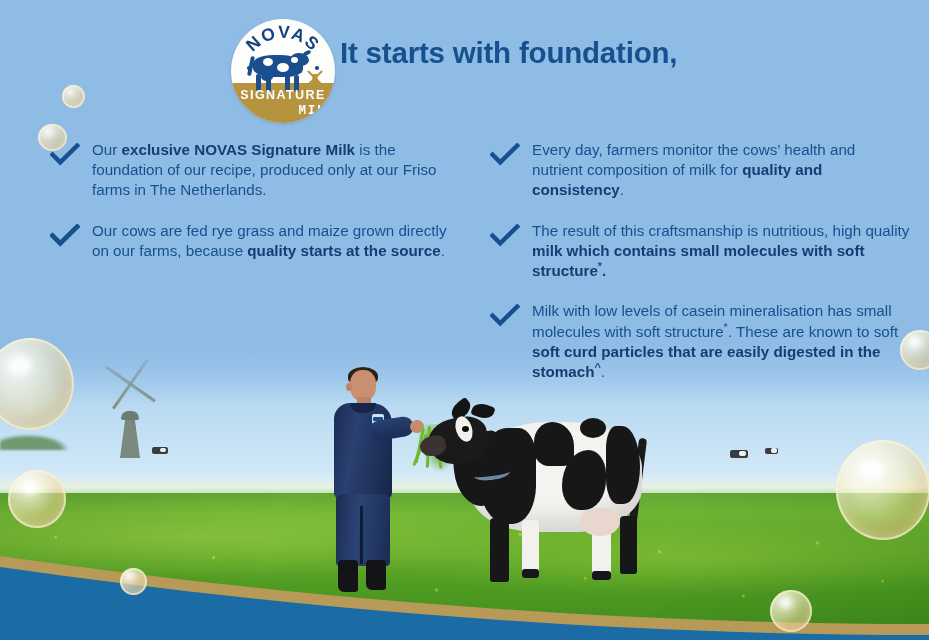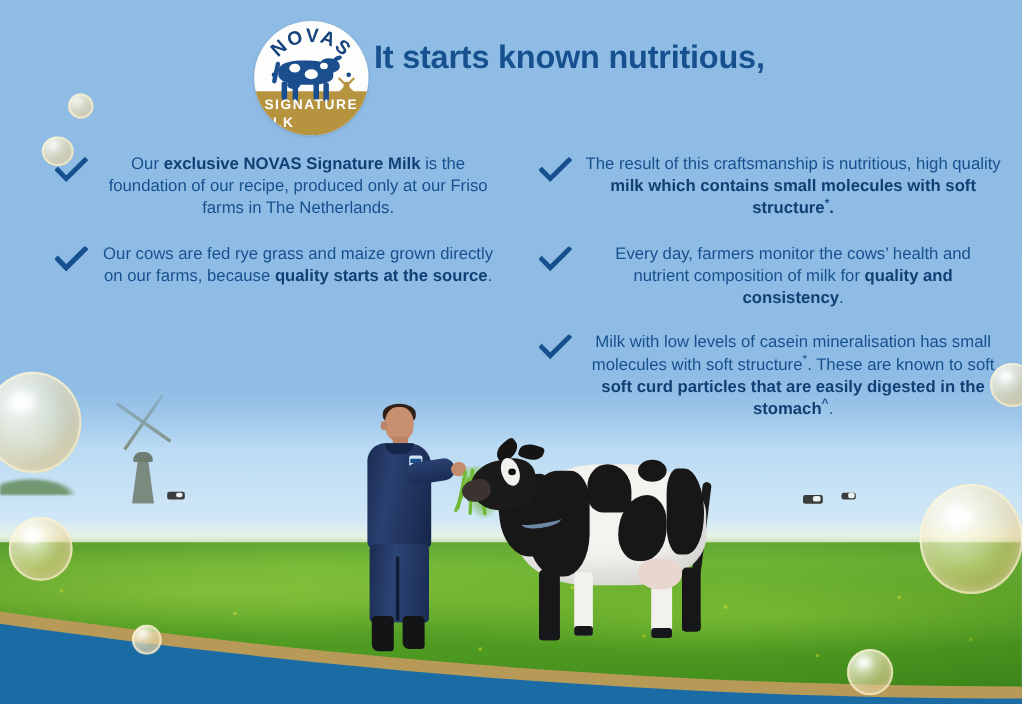--- a/index.html
+++ b/index.html
@@ -207,40 +207,40 @@
   .lm-blade.a{transform:rotate(45deg);}
   .lm-blade.b{transform:rotate(135deg);}
   .lm-blade.c{transform:rotate(225deg);}
   .lm-blade.d{transform:rotate(315deg);}
   .logo-sig{
     position:absolute;left:0;right:0;bottom:21px;text-align:center;
     color:#fff;font-size:12.5px;font-weight:bold;letter-spacing:1.4px;
     font-family:"Liberation Sans",sans-serif;
   }
   .logo-milk{
-    position:absolute;left:0;right:0;bottom:5px;text-align:left;
+    position:absolute;left:0;right:0;bottom:5px;text-align:right;
     color:#fff;font-size:12.5px;font-weight:bold;letter-spacing:1.6px;
-    font-family:Liberation Sans, sans-serif;
+    font-family:Liberation Mono, monospace;
   }
 
   
   .headline{
     position:absolute;left:340px;top:36px;width:420px;
     font-size:29.5px;line-height:1.14;font-weight:bold;
     color:#17508f;letter-spacing:-.2px;
   }
   .headline span{display:block;}
 
   
   .cols{position:absolute;left:0;top:140px;width:929px;}
   .col{position:absolute;top:0;}
   .col-left{left:50px;width:400px;}
   .col-right{left:490px;width:420px;}
 
-  .bullet{position:relative;padding-left:42px;margin-bottom:20px;text-align:center;}
+  .bullet{position:relative;padding-left:42px;margin-bottom:20px;}
   .check{
     position:absolute;left:0;top:3px;width:30px;height:24px;
   }
   .check svg{display:block;}
   .btext{
     font-size:15.2px;line-height:1.33;color:#17508f;
     font-family:"Liberation Sans",sans-serif;
   }
   .btext b{font-weight:bold;color:#123f73;}
   .btext sup{font-size:.72em;vertical-align:super;line-height:0;}
@@ -399,21 +399,21 @@
       <div class="lm-blade c"></div>
         <div class="lm-blade d"></div>
       <div class="lm-body"></div>
     </div>
 
     <div class="logo-sig">SIGNATURE</div>
     <div class="logo-milk">MILK</div>
   </div>
 
   <div class="headline">
-    <span>It starts known nutritious,</span>
+    <span>It starts with foundation,</span>
   </div>
 
   <div class="cols">
     <div class="col col-left">
         <div class="bullet">
           <div class="check">
             <svg width="30" height="24" viewBox="0 0 30 24">
               <path d="M2.5 11.6 L10.2 19.4 L27.2 2.6" fill="none" stroke="#17508f" stroke-width="4.4" stroke-linecap="square" stroke-linejoin="miter"></path>
             </svg>
           </div>
@@ -435,29 +435,29 @@
           <div class="btext"><span>Our cows are fed rye grass and maize grown directly on our farms, because </span><b>quality starts at the source</b><span>.</span></div>
         </div>
       </div>
     <div class="col col-right">
         <div class="bullet">
           <div class="check">
             <svg width="30" height="24" viewBox="0 0 30 24">
               <path d="M2.5 11.6 L10.2 19.4 L27.2 2.6" fill="none" stroke="#17508f" stroke-width="4.4" stroke-linecap="square" stroke-linejoin="miter"></path>
             </svg>
           </div>
-          <div class="btext"><span>The result of this craftsmanship is nutritious, high quality </span><b>milk which contains small molecules with soft structure</b><sup style="font-weight: bold;">*</sup><b>.</b></div>
+          <div class="btext"><span>Every day, farmers monitor the cows’ health and nutrient composition of milk for </span><b>quality and consistency</b><span>.</span></div>
         </div>
         <div class="bullet">
           <div class="check">
             <svg width="30" height="24" viewBox="0 0 30 24">
               <path d="M2.5 11.6 L10.2 19.4 L27.2 2.6" fill="none" stroke="#17508f" stroke-width="4.4" stroke-linecap="square" stroke-linejoin="miter"></path>
             </svg>
           </div>
-          <div class="btext"><span>Every day, farmers monitor the cows’ health and nutrient composition of milk for </span><b>quality and consistency</b><span>.</span></div>
+          <div class="btext"><span>The result of this craftsmanship is nutritious, high quality </span><b>milk which contains small molecules with soft structure</b><sup style="font-weight: bold;">*</sup><b>.</b></div>
         </div>
         <div class="bullet">
           <div class="check">
             <svg width="30" height="24" viewBox="0 0 30 24">
               <path d="M2.5 11.6 L10.2 19.4 L27.2 2.6" fill="none" stroke="#17508f" stroke-width="4.4" stroke-linecap="square" stroke-linejoin="miter"></path>
             </svg>
           </div>
           <div class="btext"><span>Milk with low levels of casein mineralisation has small molecules with soft structure</span><sup>*</sup><span>. These are known to soft </span><b>soft curd particles that are easily digested in the stomach</b><sup style="font-weight: bold;">^</sup><span>.</span></div>
         </div>
       </div>

